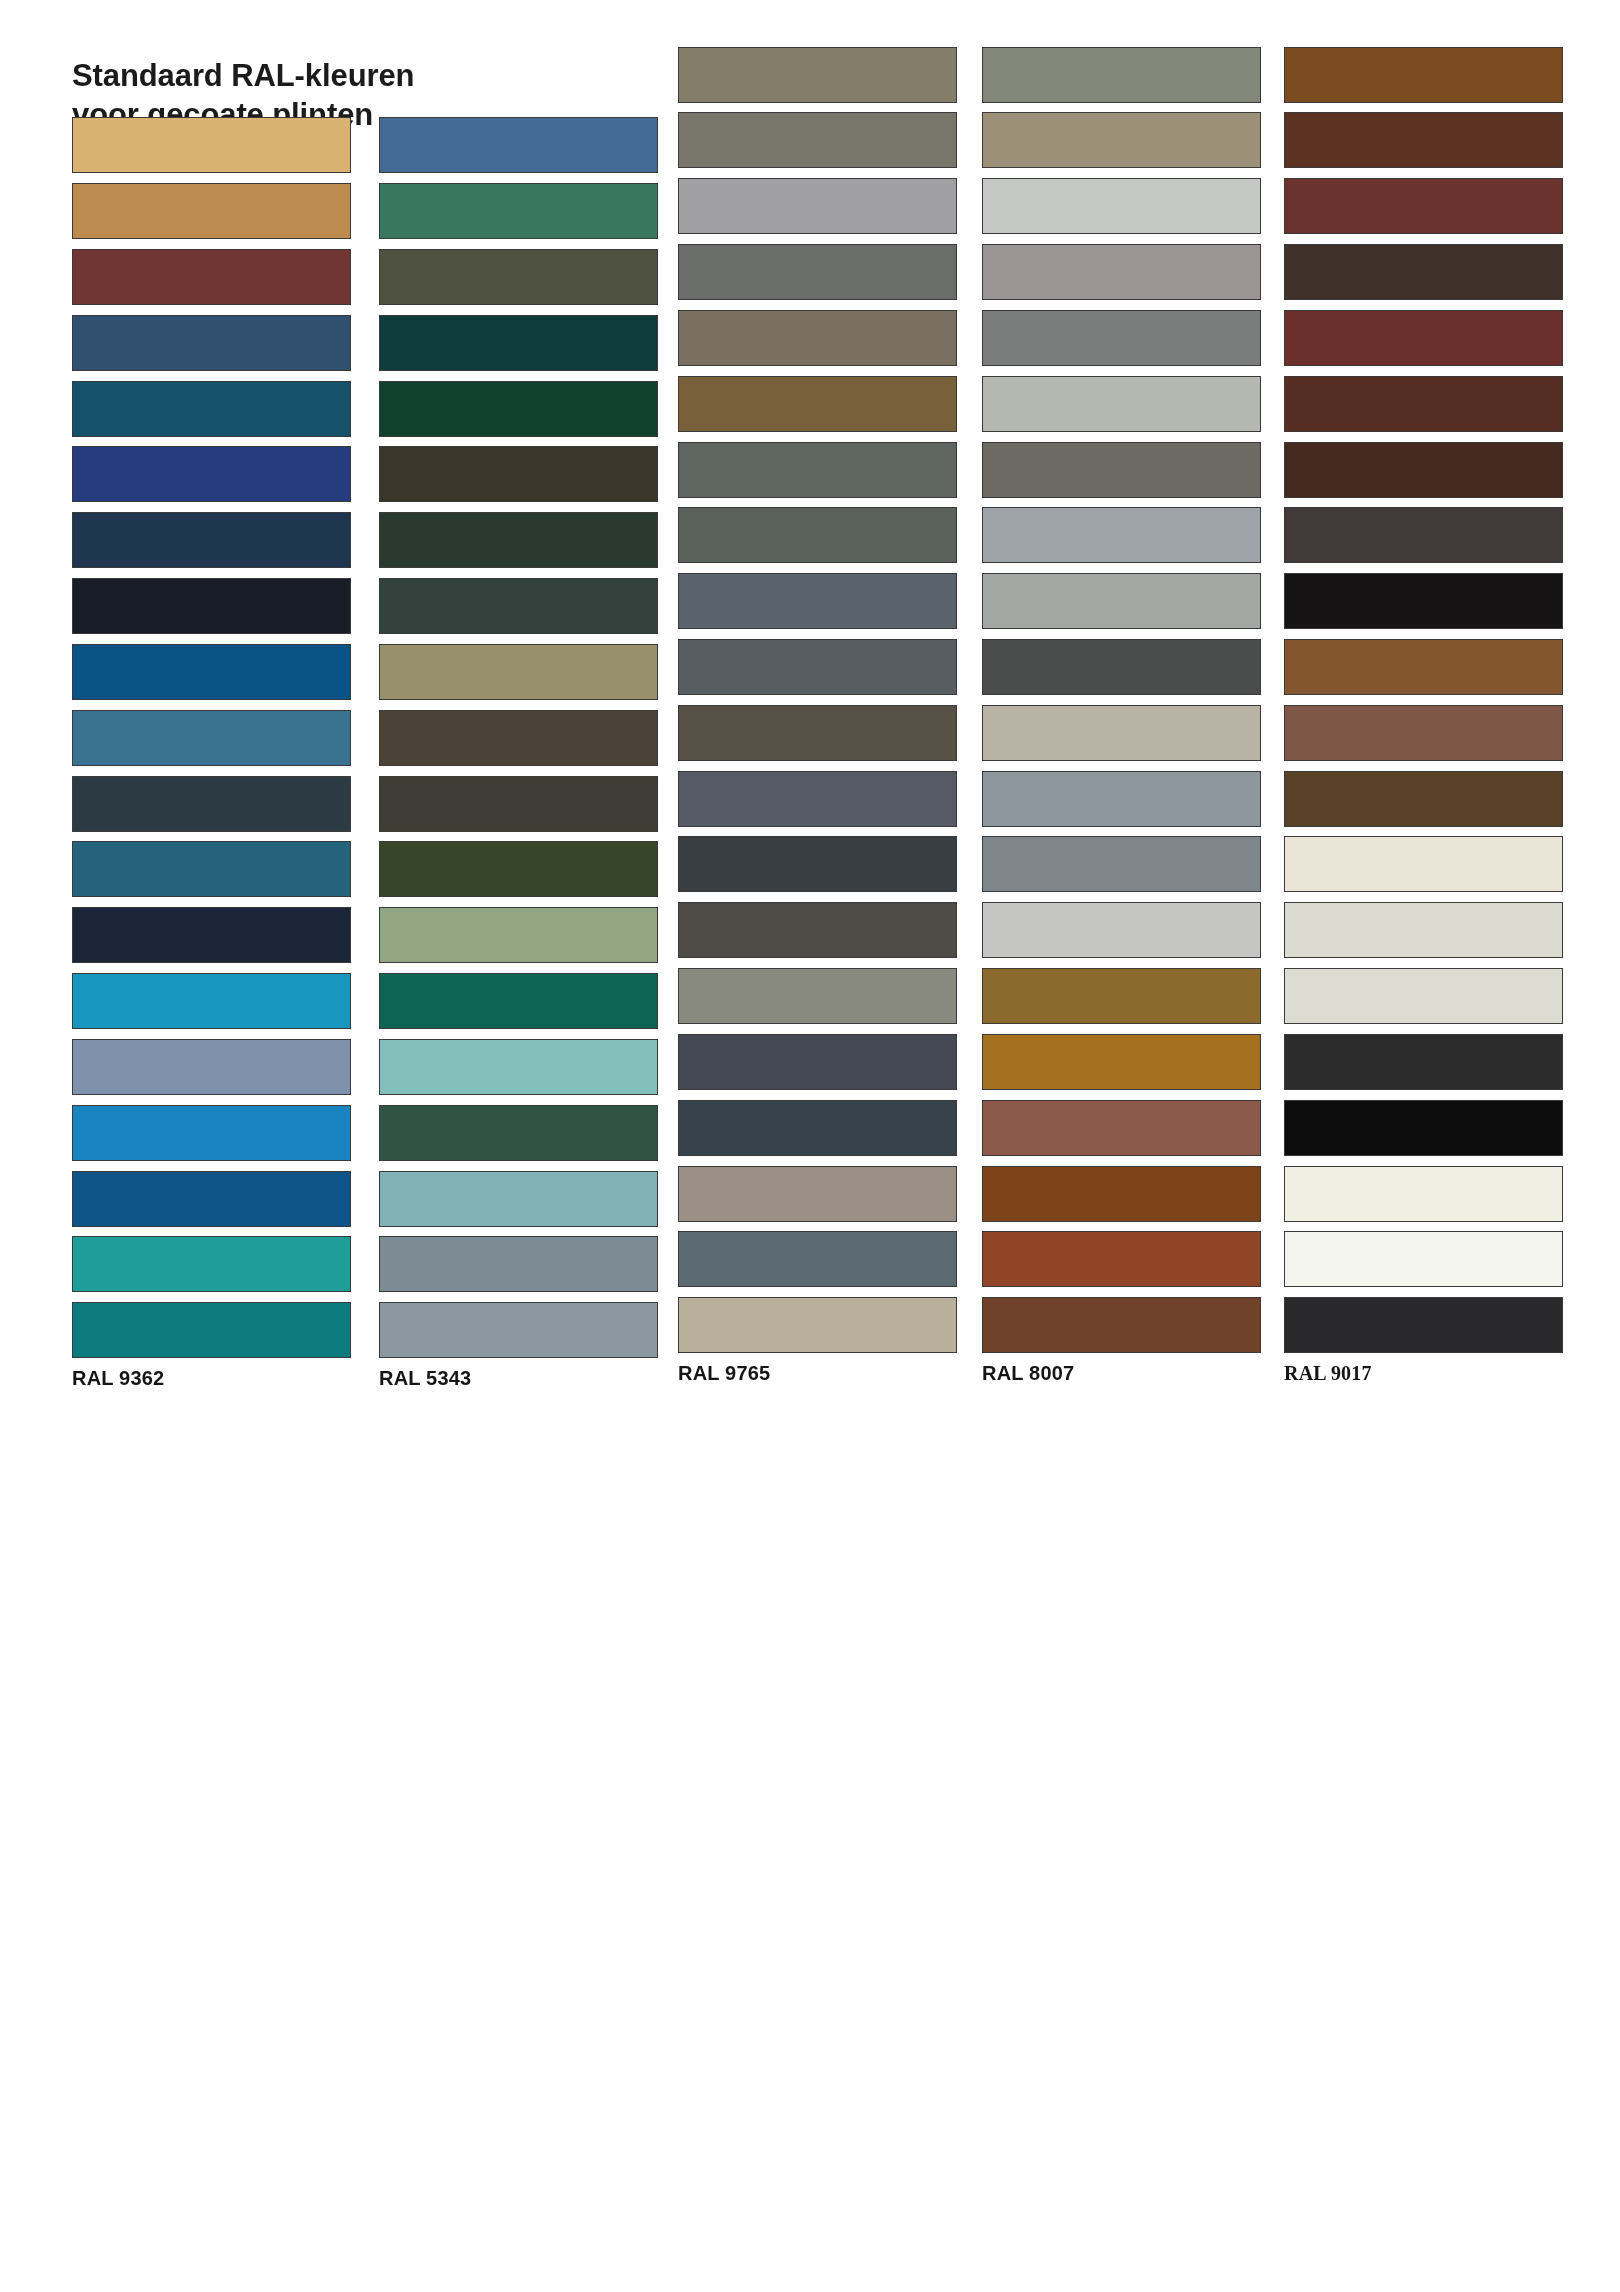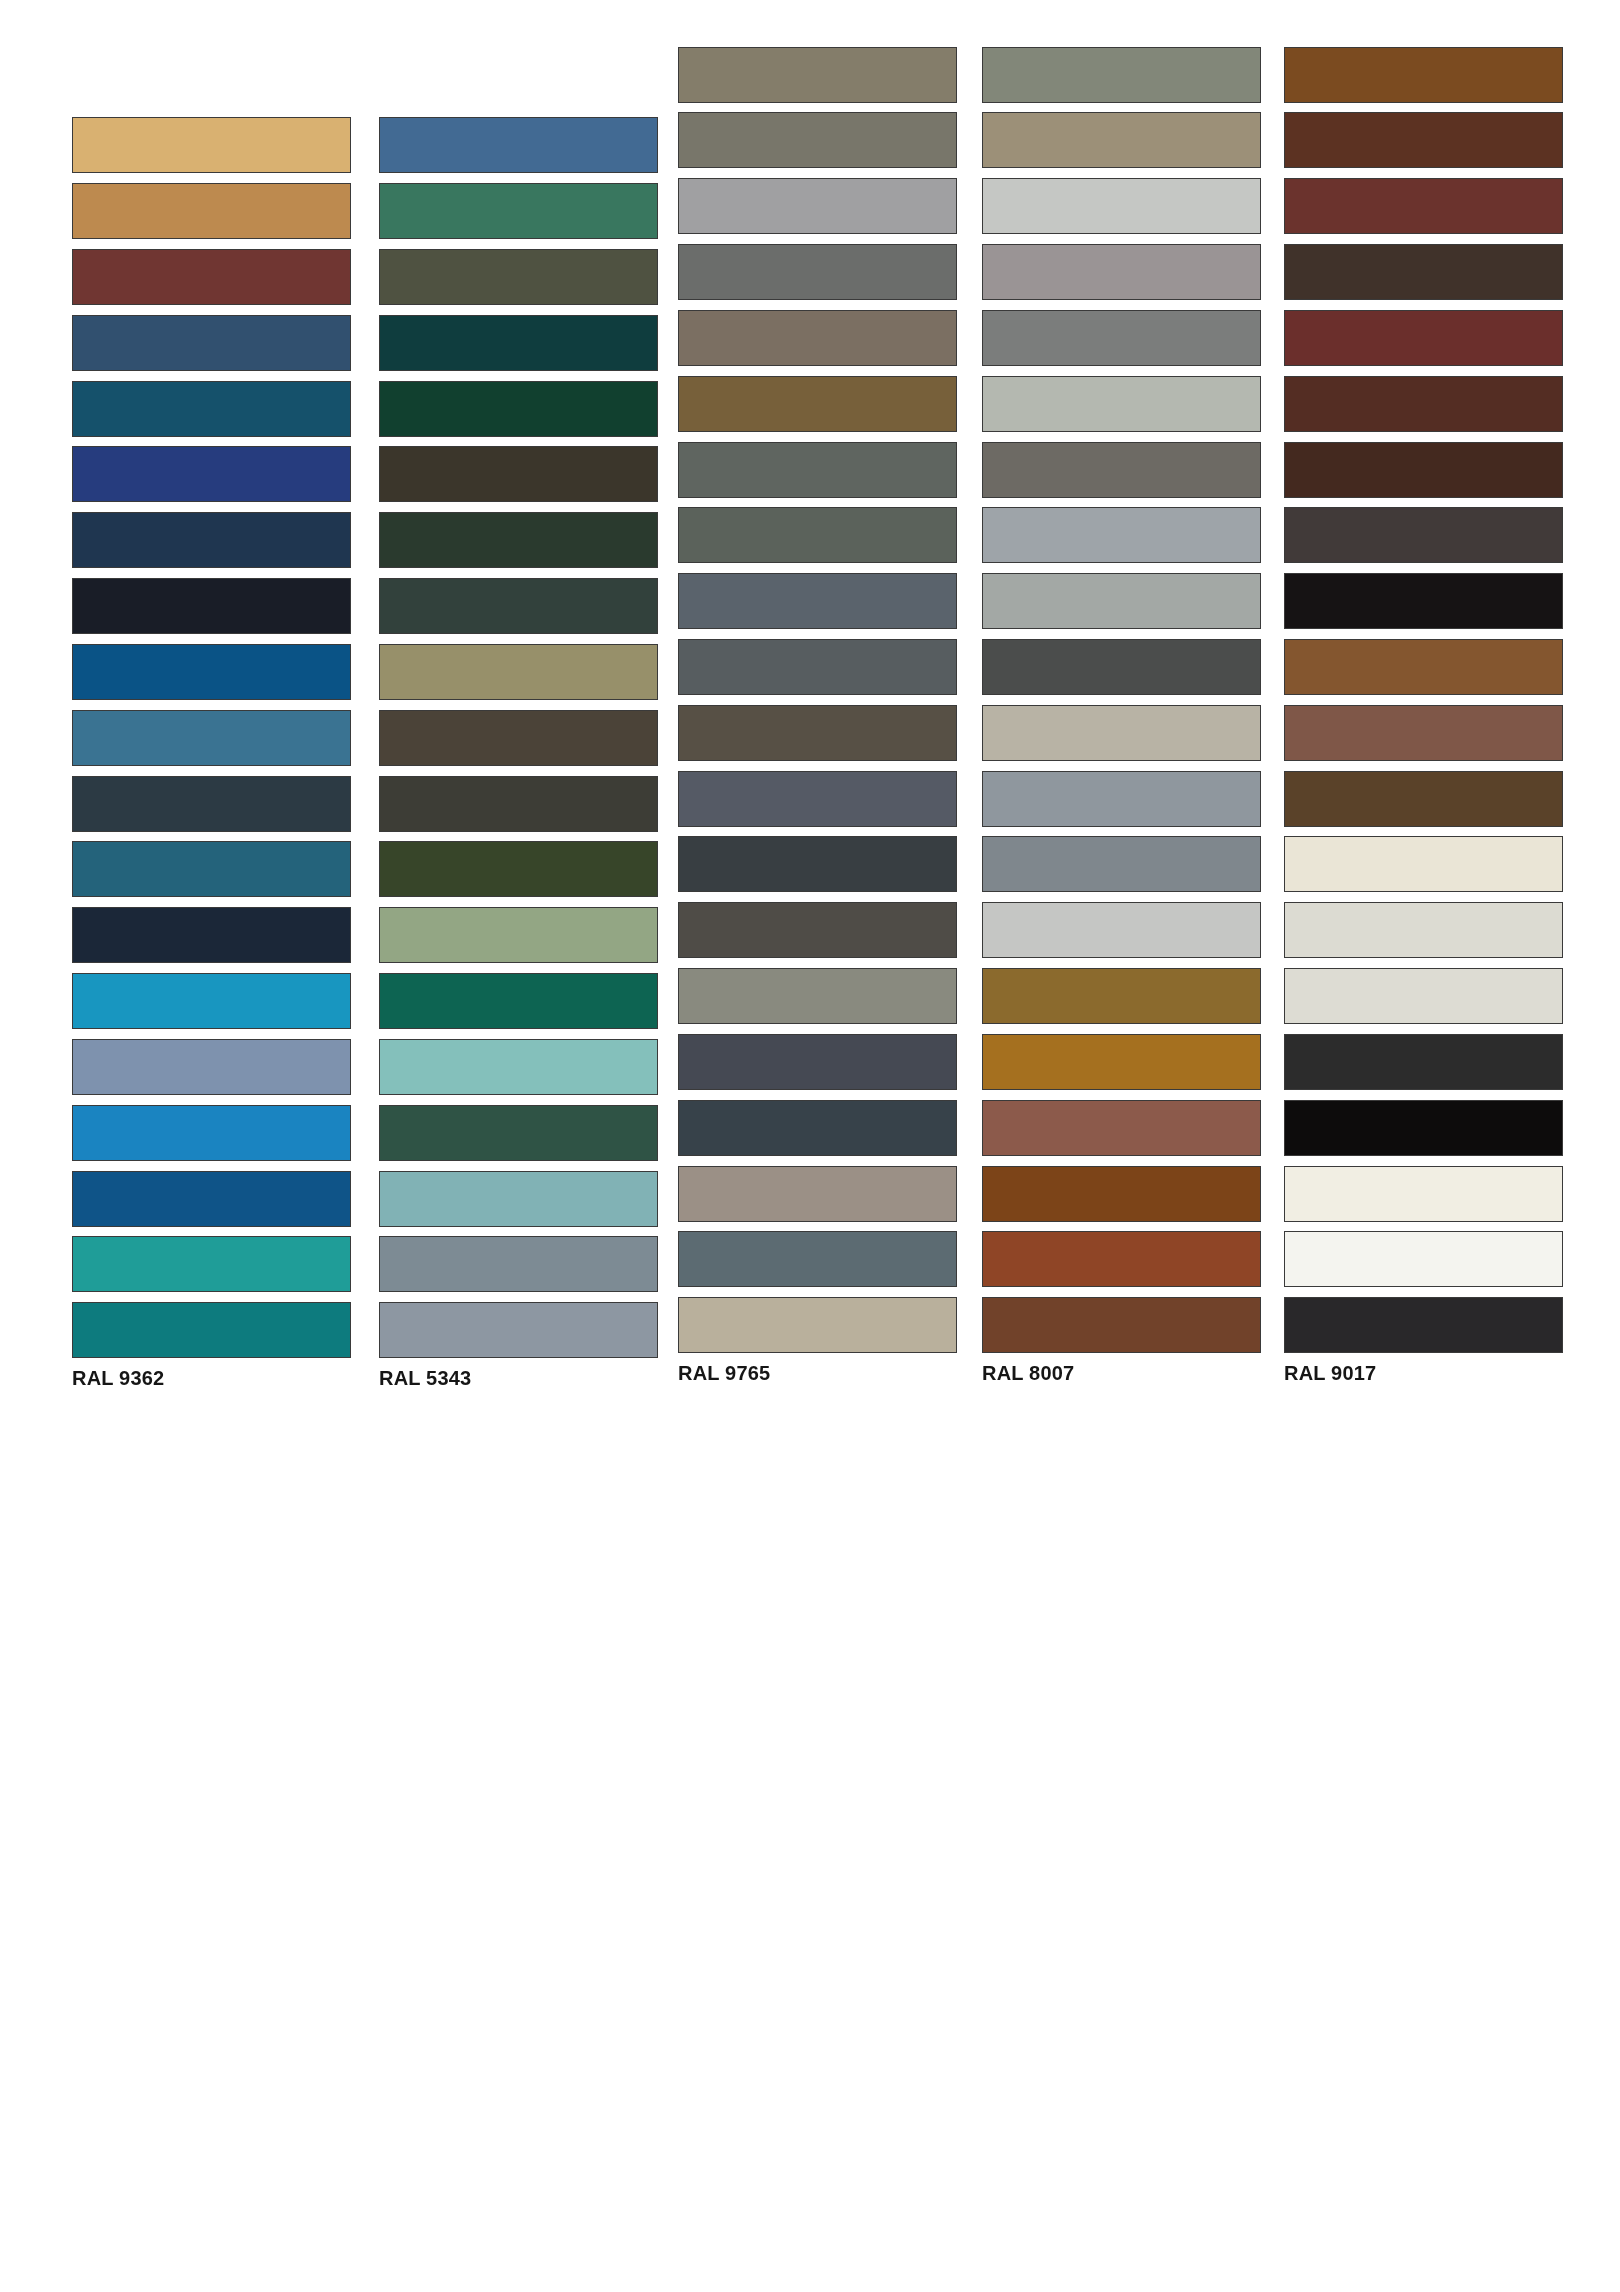--- a/index.html
+++ b/index.html
@@ -77,20 +77,24 @@
     line-height: 1;
     padding-top: 9.9px;
     white-space: nowrap;
   }
 </style>
 </head>
 <body>
 
 <div id="page">
 
+  <div id="title-block">
+    <div class="title-line">Standaard RAL-kleuren</div>
+    <div class="title-line">voor gecoate plinten</div>
+  </div>
 
   <div id="grid">
       <div class="column col-1">
         <div class="swatch-item" style="top: 117px;">
           <div class="chip" style="background: rgb(217, 177, 113); border-color: rgb(58, 58, 58);"></div>
           <div class="chip-label">RAL 1002</div>
         </div>
         <div class="swatch-item" style="top: 183px;">
           <div class="chip" style="background: rgb(189, 138, 79); border-color: rgb(58, 58, 58);"></div>
           <div class="chip-label">RAL 1011</div>
@@ -476,21 +480,21 @@
           <div class="chip-label">RAL 9005</div>
         </div>
         <div class="swatch-item" style="top: 1166px;">
           <div class="chip" style="background: rgb(241, 238, 227); border-color: rgb(58, 58, 58);"></div>
           <div class="chip-label">RAL 9010</div>
         </div>
         <div class="swatch-item" style="top: 1231px;">
           <div class="chip" style="background: rgb(244, 244, 239); border-color: rgb(58, 58, 58);"></div>
           <div class="chip-label">RAL 9016</div>
         </div>
-        <div class="swatch-item" style="top: 1297px;">
+        <div class="swatch-item" style="top: 1297px; font-family: Liberation Serif, serif;">
           <div class="chip" style="background: rgb(41, 40, 42); border-color: rgb(58, 58, 58);"></div>
           <div class="chip-label">RAL 9017</div>
         </div>
       </div>
     </div>
 
 </div>
 
 
 </body></html>

